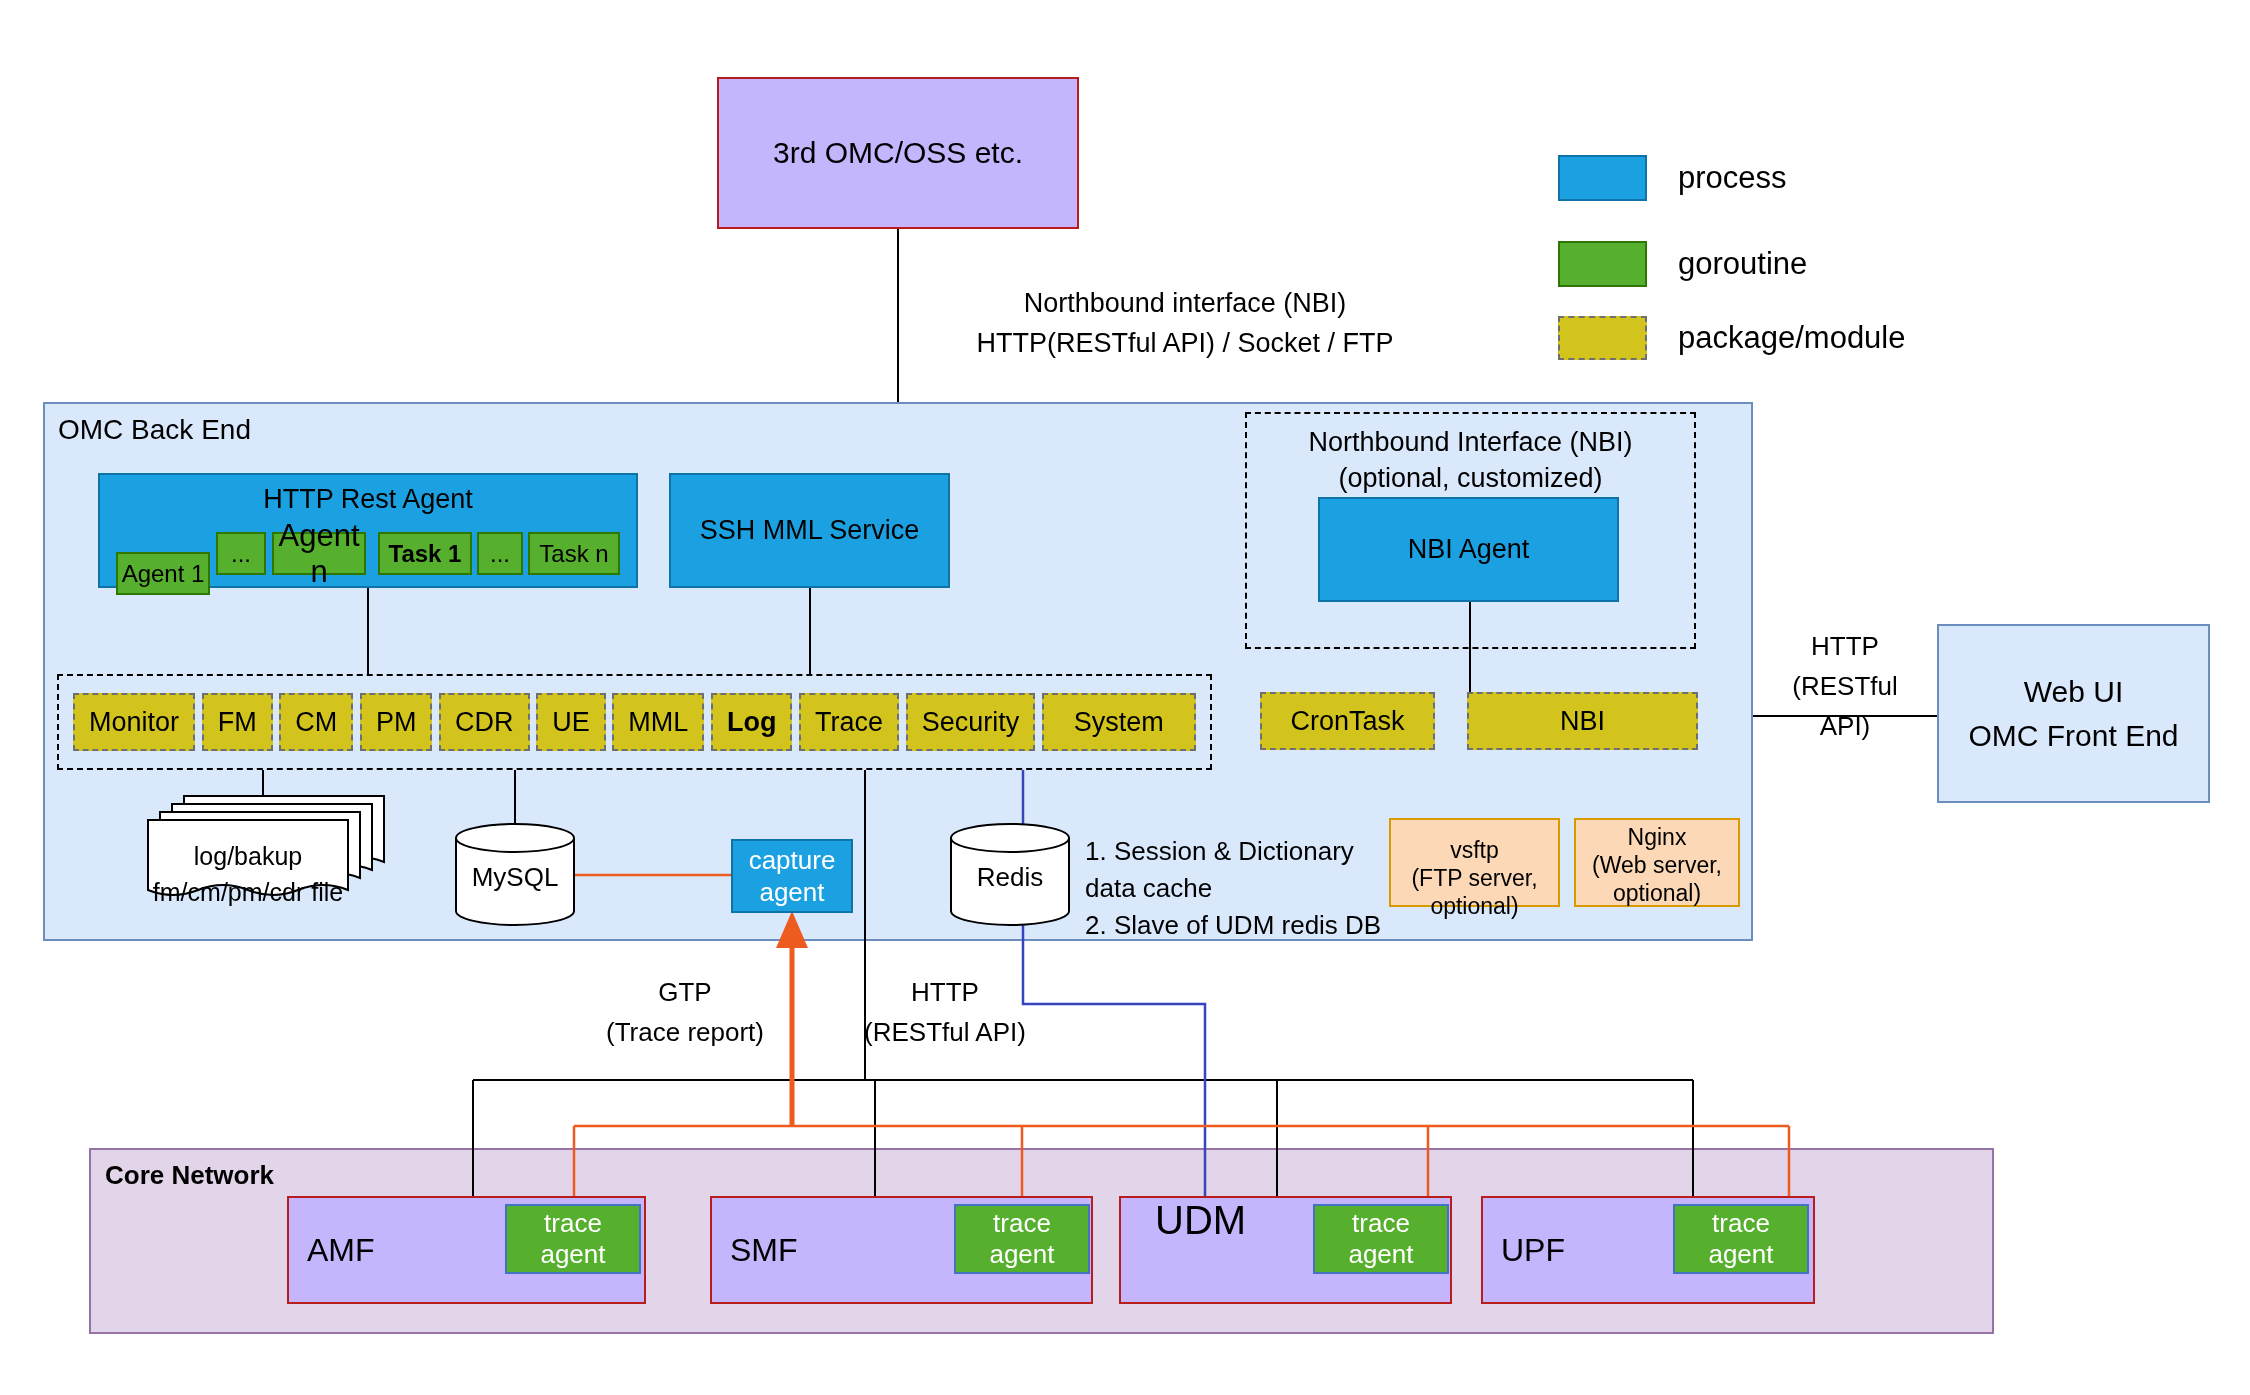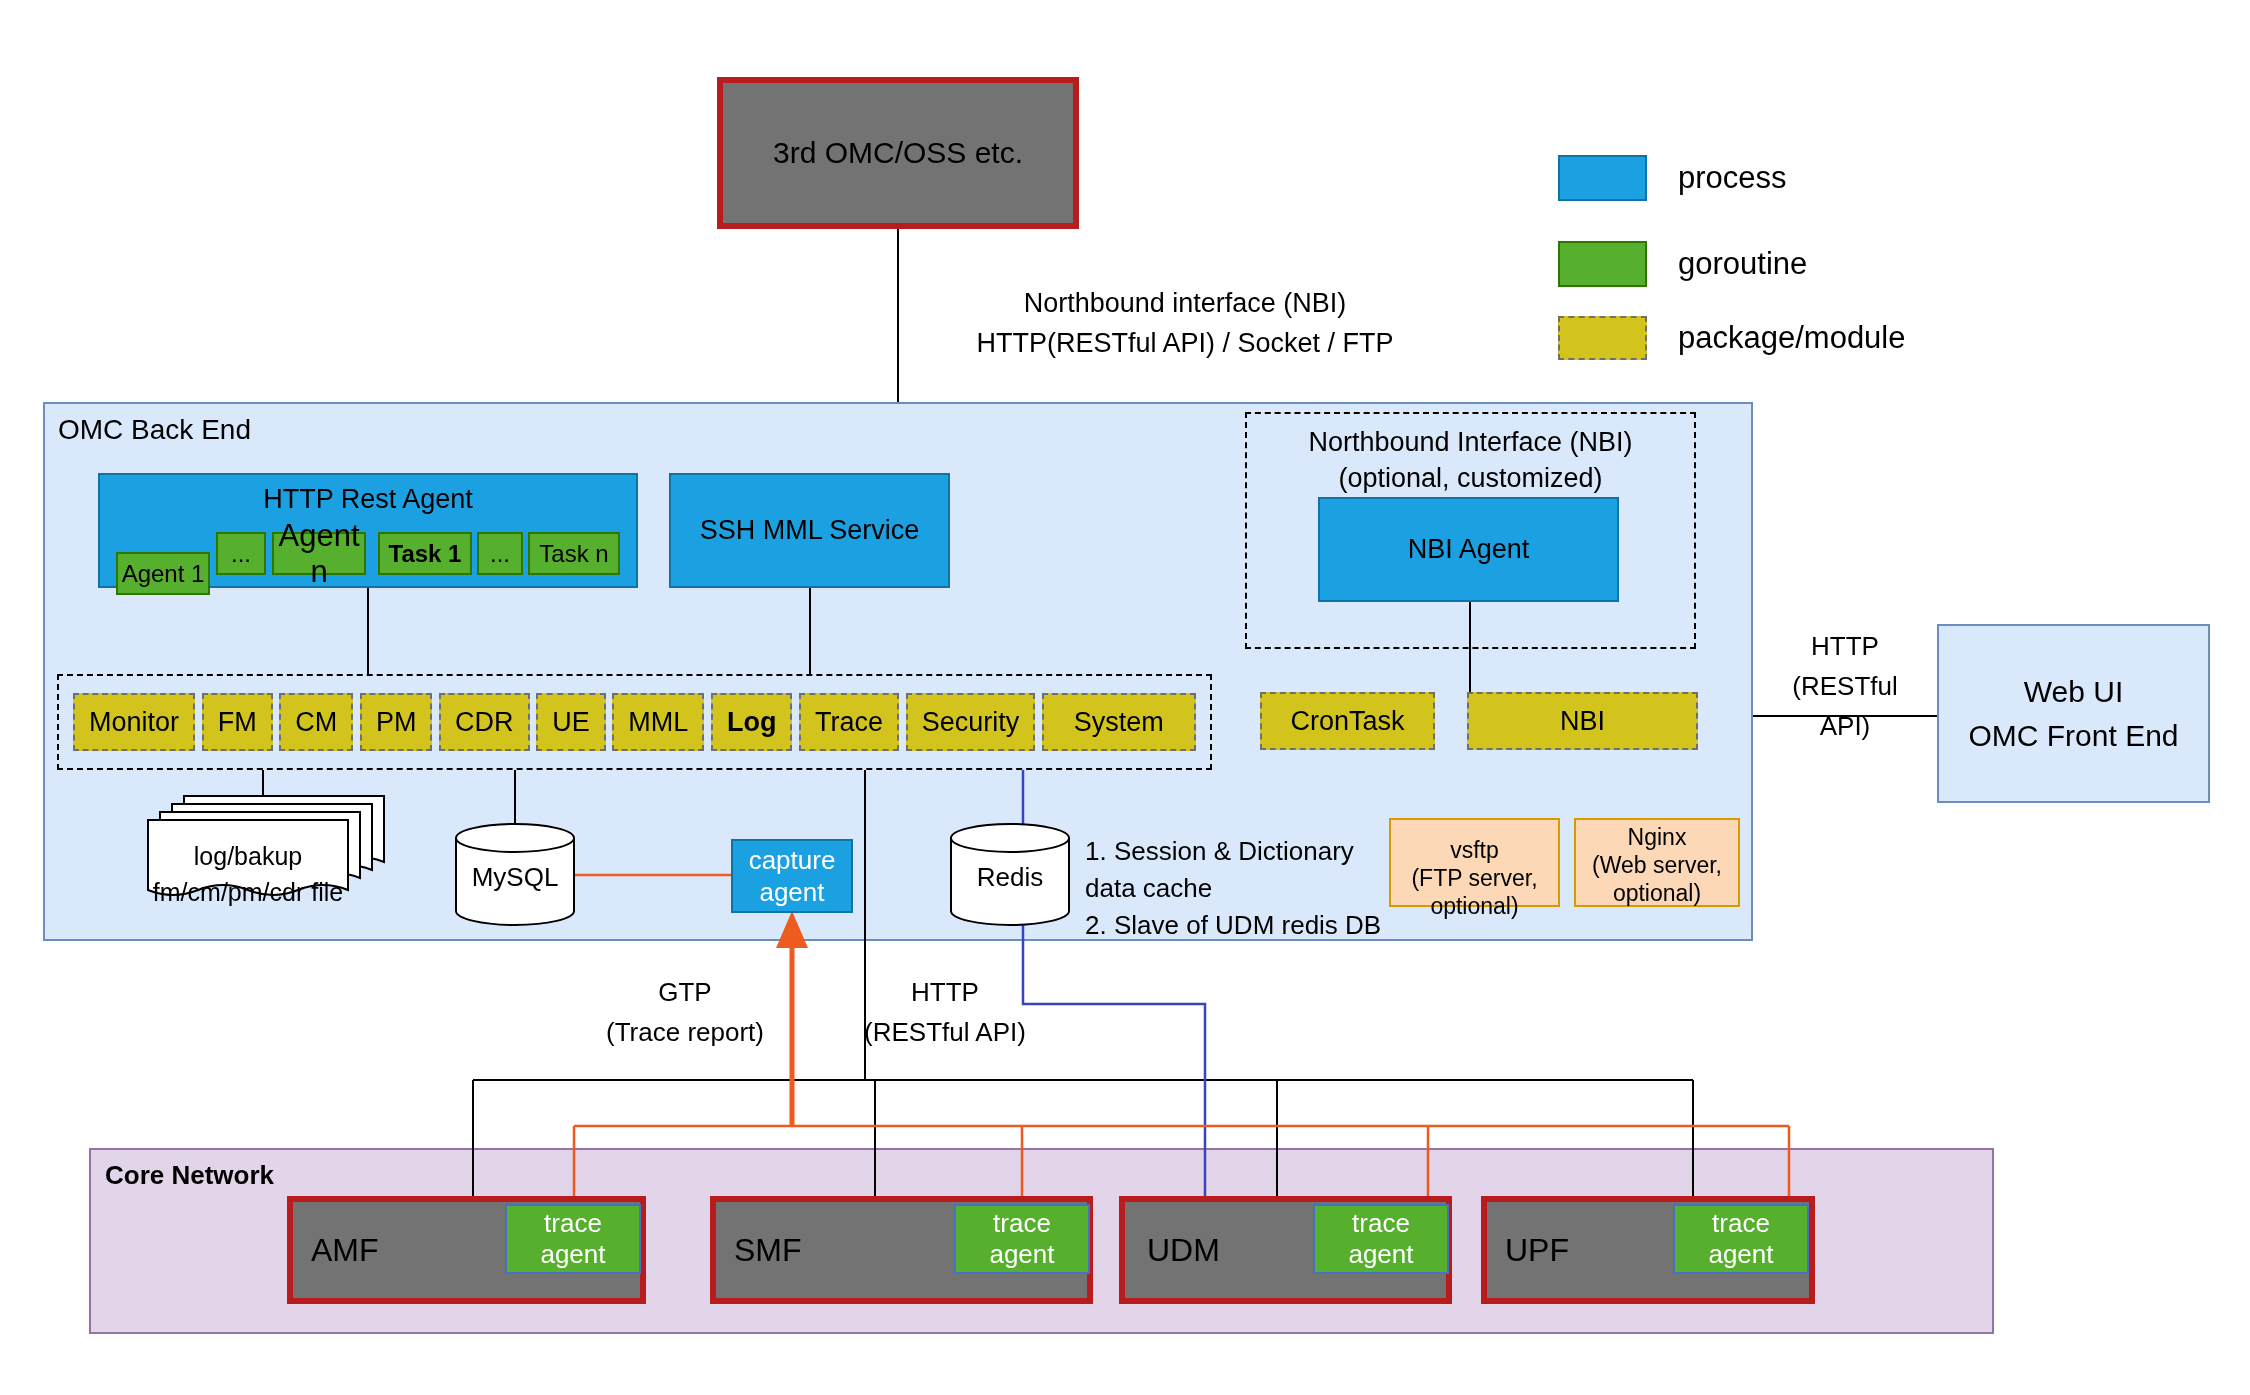--- a/index.html
+++ b/index.html
@@ -7,21 +7,21 @@
   body { font-family:"Liberation Sans", sans-serif; color:#000; }
   #canvas { position:relative; width:2250px; height:1395px; background:#fff; overflow:hidden; }
   .a { position:absolute; }
   .flexc { display:flex; align-items:center; justify-content:center; text-align:center; }
   .proc { background:#1BA1E2; border:2px solid #0E74A8; }
   .gbox { background:#56AF2D; border:2px solid #2D7600; }
   .trace { background:#56AF2D; border:2px solid #4472C4; color:#fff; }
   .ybox { background:#D2C41D; border:2px dashed #6f6f6f; }
   .peach { background:#FCD8B6; border:2px solid #D79B00; text-align:center; }
   .dashedbox { border:2px dashed #000; }
-  .whitebox { background:#737373; border:6px solid #b91c1c; }
+  .whitebox { background:#c4b5fd; border:2px solid #b91c1c; }
   .lbl { line-height:1.35; }
   svg { display:block; }
   .z0 { z-index:0; } .z1 { z-index:1; } .z2 { z-index:2; } .z3 { z-index:3; }
 </style>
 </head>
 <body>
 
 <div id="canvas">
 
   <div class="a z0" style="left:43px; top:402px; width:1710px; height:539px; background:#DAE8FC; border:2px solid #6C8EBF;"></div>
@@ -203,21 +203,21 @@
     <span>trace agent</span>
   </div>
 
   <div class="a z2 whitebox" style="left:710px; top:1196px; width:383px; height:108px; display:flex; align-items:center; padding-left:18px; font-size:32px;">
     <span>SMF</span>
   </div>
   <div class="a z3 trace flexc" style="left:954px; top:1204px; width:136px; height:70px; font-size:26px; line-height:31px; padding:0 8px;">
     <span>trace agent</span>
   </div>
 
-  <div class="a z2 whitebox" style="left:1119px; top:1196px; width:333px; height:108px; display:flex; align-items:center; padding-left:22px; font-size:32px;">
+  <div class="a z2 whitebox" style="left:1119px; top:1196px; width:333px; height:108px; display:flex; align-items:flex-start; padding-left:34px; font-size:40px;">
     <span>UDM</span>
   </div>
   <div class="a z3 trace flexc" style="left:1313px; top:1204px; width:136px; height:70px; font-size:26px; line-height:31px; padding:0 8px;">
     <span>trace agent</span>
   </div>
 
   <div class="a z2 whitebox" style="left:1481px; top:1196px; width:334px; height:108px; display:flex; align-items:center; padding-left:18px; font-size:32px;">
     <span>UPF</span>
   </div>
   <div class="a z3 trace flexc" style="left:1673px; top:1204px; width:136px; height:70px; font-size:26px; line-height:31px; padding:0 8px;">

